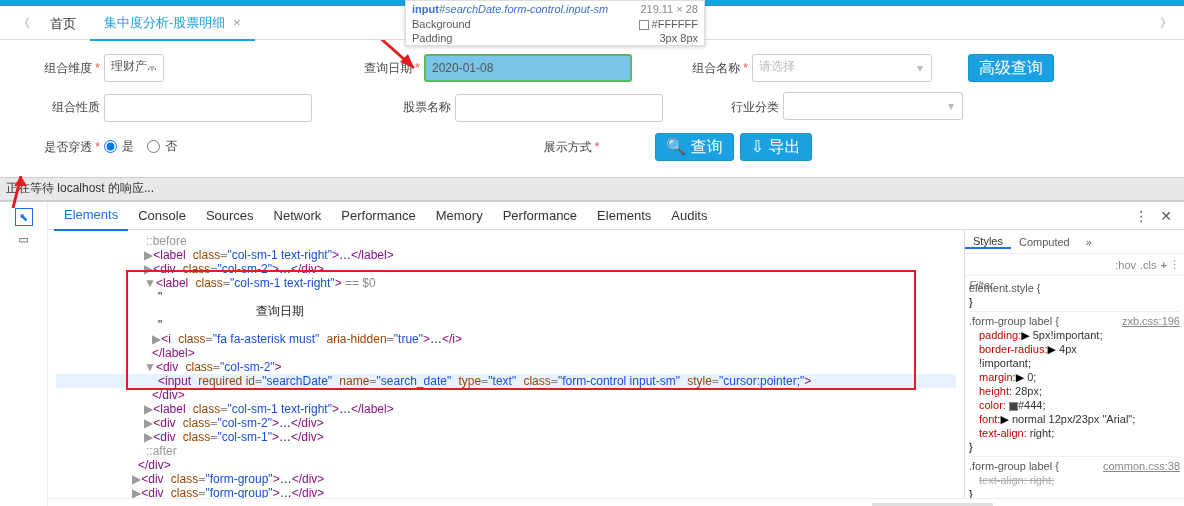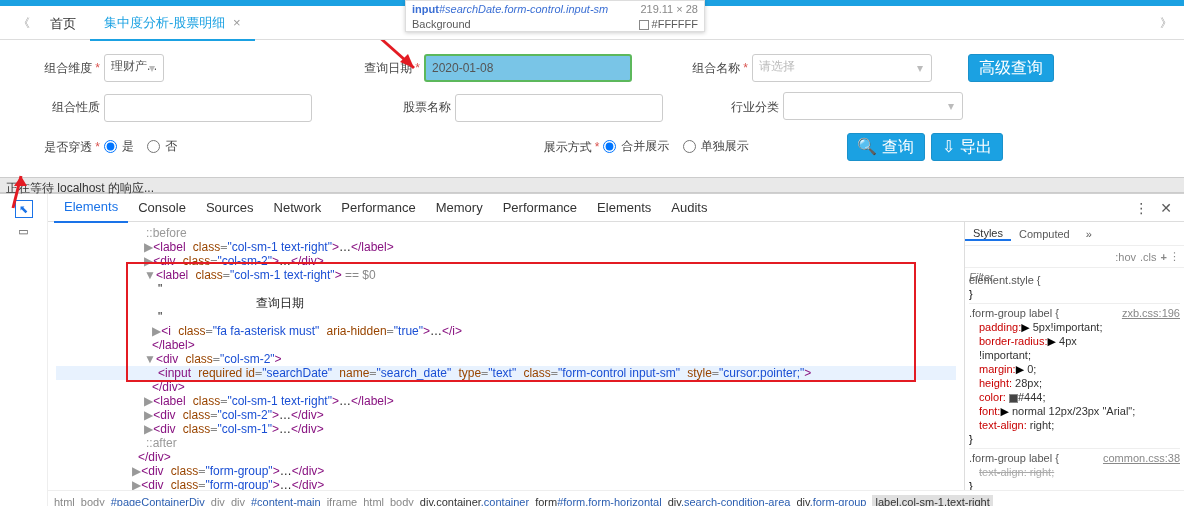--- a/index.html
+++ b/index.html
@@ -38,21 +38,21 @@
 .date-hl { background: #79c5e7; border: 2px solid #5cb85c; color: #555; }
 .btn { display: inline-block; height: 28px; line-height: 26px; padding: 0 10px; border-radius: 3px; cursor: pointer; font-size: 16px; }
 .btn-blue { background: #1ba1e2; color: #fff; border: 1px solid #1a91cb; }
 .radio-grp label { margin-right: 10px; font-size: 12px; color: #444; display: inline-flex; align-items: center; gap: 3px; }
 
 
 .arrow-annot { position: absolute; top: 10px; left: 350px; pointer-events: none; }
 .arrow-annot2 { position: absolute; top: 168px; left: 5px; pointer-events: none; }
 
 
-.status-bar { background: #e9e9e9; height: 16px; line-height: 20px; padding: 0 6px; font-size: 12px; color: #333; border-top: 1px solid #ccc; border-bottom: 1px solid #ccc; }
+.status-bar { background: #e9e9e9; height: 24px; line-height: 20px; padding: 0 6px; font-size: 12px; color: #333; border-top: 1px solid #ccc; border-bottom: 1px solid #ccc; }
 
 
 .devtools { display: flex; height: 319px; border-top: 1px solid #d0d0d0; font-family: Consolas, monospace, "Microsoft YaHei"; font-size: 12px; }
 .dt-left { width: 48px; border-right: 1px solid #eee; display: flex; flex-direction: column; align-items: center; padding-top: 6px; gap: 4px; }
 .dt-left .icon { width: 18px; height: 18px; border: 1px solid #888; cursor: pointer; display: flex; align-items: center; justify-content: center; color: #5a5a5a; font-size: 11px; }
 .dt-main { flex: 1; display: flex; flex-direction: column; min-width: 0; }
 .dt-tabs { display: flex; height: 28px; border-bottom: 1px solid #ddd; align-items: center; padding: 0 6px; font-family: Arial; font-size: 12px; color: #5a5a5a; }
 .dt-tabs .tab { padding: 0 10px; cursor: pointer; line-height: 28px; }
 .dt-tabs .tab.active { color: #1a73e8; border-bottom: 2px solid #1a73e8; }
 .dt-tabs .spacer { flex: 1; }
@@ -99,20 +99,24 @@
 
 <div class="dev-tooltip">
   <div class="header">
     <span class="sel"><b>input</b><span>#searchDate</span><span>.form-control.input-sm</span></span>
     <span class="dim">219.11 × 28</span>
   </div>
   <div class="row">
       <span>Background</span>
       <span><span class="swatch" style="background:#fff"></span><span>#FFFFFF</span></span>
     </div>
+  <div class="row">
+      <span>Padding</span>
+      <span>3px 8px</span>
+    </div>
 </div>
 
 <svg class="arrow-annot" width="80" height="70">
   <line x1="10" y1="10" x2="64" y2="58" stroke="#e31b23" stroke-width="3"></line>
   <polygon points="64,58 50,52 58,44" fill="#e31b23"></polygon>
 </svg>
 
 <div class="tabs-row">
   <span class="tabs-arrow">《</span>
   <div class="tab"><span>首页</span></div>
@@ -158,30 +162,20 @@
           <input type="radio" checked="" style="">
           <span>是</span>
         </label>
       <label>
           <input type="radio" style="">
           <span>否</span>
         </label>
     </div>
     <div style="width:296px"></div>
     <div class="form-label"><span>展示方式</span><span class="req">*</span></div>
-    <div class="radio-grp form-field">
-      <label>
-          <input type="radio" checked="" style="">
-          <span>合并展示</span>
-        </label>
-      <label>
-          <input type="radio" style="">
-          <span>单独展示</span>
-        </label>
-    </div>
     <div style="width:52px"></div>
     <div class="btn btn-blue" style="margin-right:6px">🔍 <span>查询</span></div>
     <div class="btn btn-blue">⇩ <span>导出</span></div>
   </div>
 </div>
 
 <div class="status-bar">正在等待 localhost 的响应...</div>
 
 <div class="devtools">
   <div class="dt-left">

